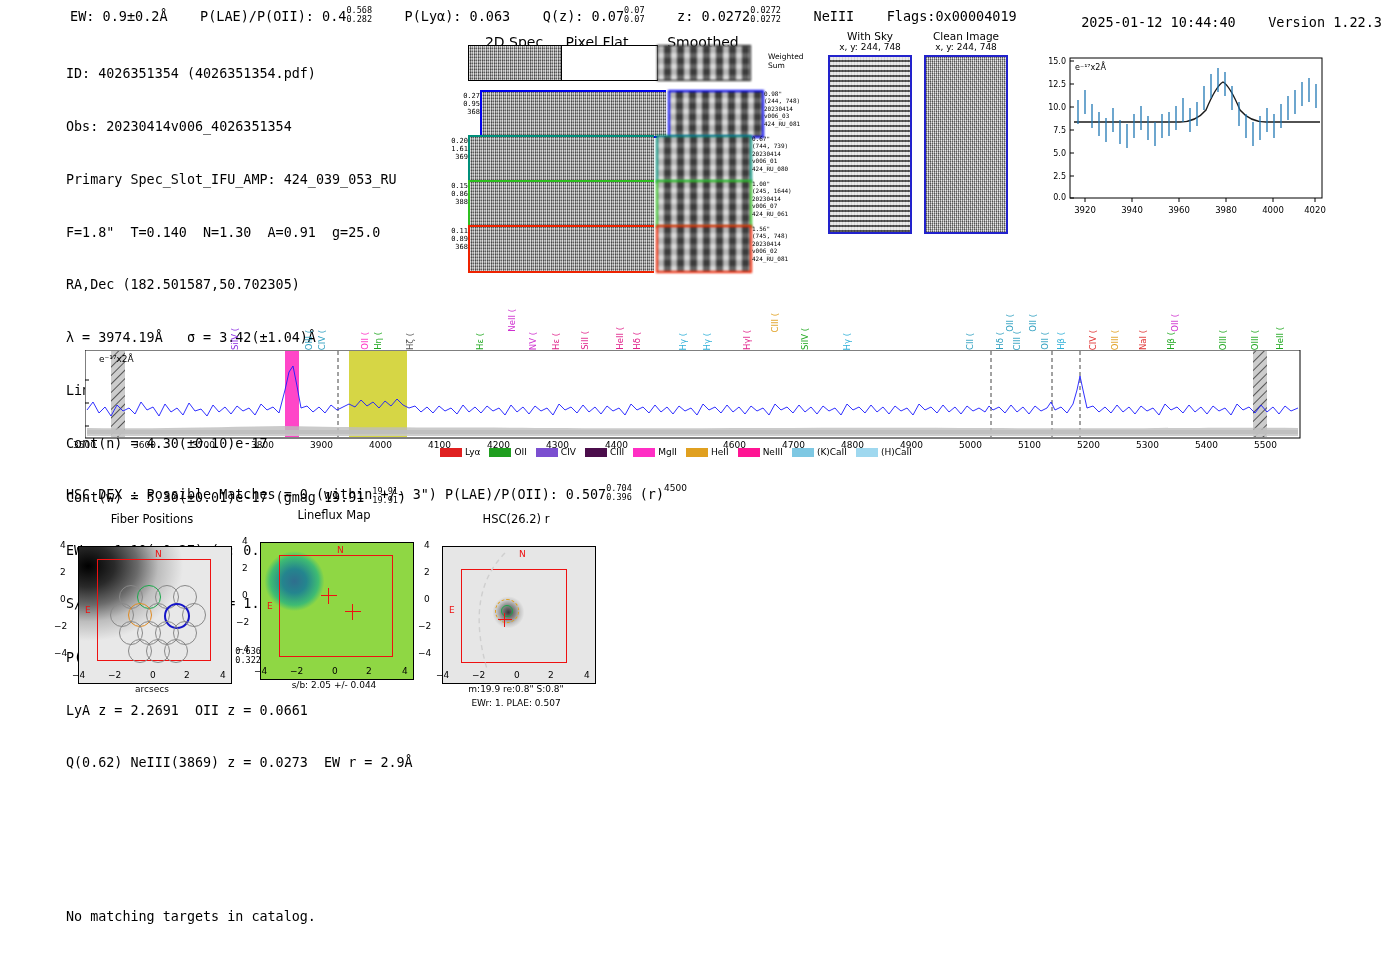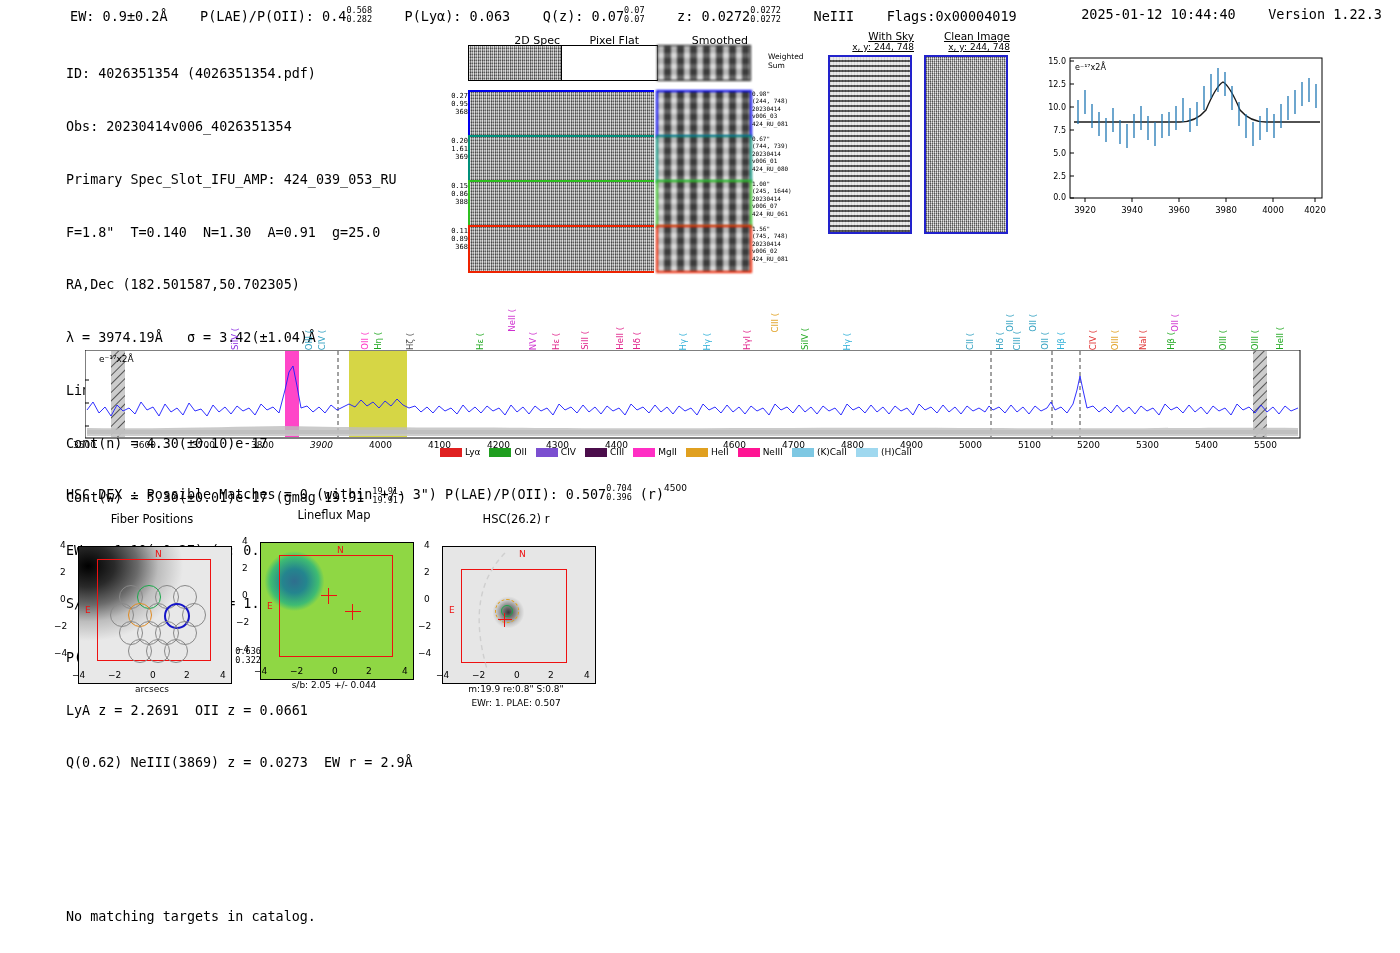--- a/index.html
+++ b/index.html
@@ -1,46 +1,46 @@
 <!DOCTYPE html>
 <html><head>
 <meta charset="utf-8">
 <style>
   html,body{margin:0;padding:0;background:#ffffff;}
   body{width:1400px;height:953px;position:relative;font-family:"DejaVu Sans Mono","Liberation Mono",monospace;color:#000;}
   .mono{font-family:"DejaVu Sans Mono","Liberation Mono",monospace;}
   .abs{position:absolute;}
   
   #topline{top:6px;left:70px;font-size:13.5px;letter-spacing:0px;white-space:nowrap;}
-  #topright{top:6px;right:18px;font-size:13.5px;white-space:nowrap;}
+  #topright{top:14px;right:18px;font-size:13.5px;white-space:nowrap;}
   .supsub{display:inline-block;vertical-align:-1px;font-size:8.5px;line-height:8.5px;text-align:left;}
   .supsub span{display:block;}
   
   #infoblock{top:30px;left:66px;font-size:13.4px;line-height:17.6px;white-space:pre;}
   #infoblock .ln{white-space:pre;}
   
   #specpanels{top:34px;left:460px;width:300px;}
-  .pnlhdr{font-size:11px;text-align:right;font-family:"DejaVu Sans",sans-serif;}
+  .pnlhdr{font-size:14px;text-align:center;font-family:"DejaVu Sans",sans-serif;}
   .imgbox{background:#fff;}
   .noise{background-color:#9a9a9a;
      background-image:
        repeating-linear-gradient(90deg, rgba(255,255,255,.55) 0 1px, rgba(0,0,0,.35) 1px 2px, rgba(255,255,255,.25) 2px 3px, rgba(0,0,0,.15) 3px 4px),
        repeating-linear-gradient(0deg, rgba(255,255,255,.35) 0 1px, rgba(0,0,0,.3) 1px 2px, rgba(255,255,255,.15) 2px 3px);
   }
   .smooth{background-color:#8f8f8f;
      background-image:
        repeating-linear-gradient(90deg, rgba(255,255,255,.5) 0 6px, rgba(0,0,0,.45) 6px 13px),
        repeating-linear-gradient(0deg, rgba(255,255,255,.3) 0 5px, rgba(0,0,0,.25) 5px 11px);
      filter:blur(1px);
   }
   .flat{background:#ffffff;}
   .rowlbl{font-size:7px;line-height:8.2px;text-align:right;}
   .rowlbl2{font-size:6px;line-height:7.4px;text-align:left;color:#000;}
   
-  .cutlabel{font-size:10.5px;text-align:right;font-family:"DejaVu Sans",sans-serif;text-decoration:underline;}
+  .cutlabel{font-size:10.5px;text-align:center;font-family:"DejaVu Sans",sans-serif;}
   .cutbox{border:2px solid #2222cc;}
   .skyimg{background-color:#bdbdbd;
       background-image:
         repeating-linear-gradient(0deg, rgba(0,0,0,.55) 0 2px, rgba(255,255,255,.6) 2px 5px),
         repeating-linear-gradient(90deg, rgba(0,0,0,.18) 0 1px, rgba(255,255,255,.18) 1px 3px);
   }
   .cleanimg{background-color:#c9c9c9;
       background-image:
         repeating-linear-gradient(90deg, rgba(0,0,0,.35) 0 1px, rgba(255,255,255,.4) 1px 2px),
         repeating-linear-gradient(0deg, rgba(0,0,0,.3) 0 1px, rgba(255,255,255,.35) 1px 2px),
@@ -119,21 +119,21 @@
   <div class="abs pnlhdr" style="left:198px;top:0;width:90px;">Smoothed</div>
 
   <div class="abs imgbox noise" style="left:8px;top:11px;width:92px;height:34px;border:1px solid #000;"></div>
   <div class="abs flat" style="left:101px;top:11px;width:95px;height:34px;border:1px solid #000;"></div>
   <div class="abs imgbox smooth" style="left:197px;top:11px;width:92px;height:34px;border:1px solid #000;"></div>
   <div class="abs" style="left:292px;top:18px;width:44px;font-size:7.5px;line-height:9px;font-family:'DejaVu Sans',sans-serif;margin-left:16px;">
     <div>Weighted</div>
       <div>Sum</div>
   </div>
 
-  <div class="abs" style="left:0;top:56px;width:340px;height:45px;">
+  <div class="abs" style="left:12px;top:56px;width:340px;height:45px;">
     <div class="abs rowlbl" style="left:-16px;top:2px;width:24px;">
       <div>0.27</div>
         <div>0.95</div>
         <div>368</div>
     </div>
     <div class="abs noise" style="left:8px;top:0;width:92px;height:44px;border:2px solid #0000ee;"></div>
     <div class="abs noise" style="left:102px;top:0;width:92px;height:44px;border:2px solid #0000ee;border-left:none;border-right:none;"></div>
     <div class="abs smooth" style="left:196px;top:0;width:92px;height:44px;border:2px solid #0000ee;"></div>
     <div class="abs rowlbl2" style="left:292px;top:0;width:52px;">
       <div>0.98"</div>
@@ -368,21 +368,21 @@
 
     <polyline fill="none" stroke="#1a1aff" stroke-width="0.9" points="
       2,60 8,52 14,63 20,57 26,66 32,55 38,61 44,58 50,64 56,52 62,60 68,57 74,66 80,54 86,62 92,58 98,65 104,53 110,61 116,59 122,66 128,55 134,62 140,57 146,64 152,56 158,61 164,58 170,65 176,54 182,60 188,57 194,63 200,40 204,22 208,16 212,36 216,58 222,56 228,62 234,57 240,63 246,55 252,60 258,57 264,54 270,57 276,50 282,56 288,52 294,58 300,51 306,56 312,49 318,55 324,58 330,56 336,62 342,57 348,63 354,56 360,61 366,58 372,64 378,55 384,62 390,57 396,63 402,56 408,61 414,58 420,65 426,55 432,62 438,57 444,64 450,56 456,61 462,58 468,65 474,54 480,60 486,57 492,63 498,55 504,62 510,57 516,64 522,56 528,61 534,58 540,65 546,54 552,60 558,57 564,63 570,55 576,62 582,57 588,64 594,56 600,61 606,58 612,65 618,54 624,60 630,57 636,63 642,55 648,62 654,57 660,64 666,56 672,61 678,58 684,65 690,54 696,60 702,57 708,63 714,55 720,62 726,57 732,64 738,56 744,61 750,58 756,65 762,54 768,60 774,57 780,63 786,55 792,62 798,57 804,64 810,56 816,61 822,58 828,65 834,54 840,60 846,57 852,63 858,55 864,62 870,57 876,64 882,56 888,61 894,58 900,62 904,56 908,60 914,57 920,63 926,55 932,62 938,57 944,64 950,56 956,61 962,58 966,52 970,60 976,57 982,63 988,54 992,40 995,26 998,40 1002,58 1008,56 1014,62 1020,57 1026,63 1032,55 1038,62 1044,57 1050,64 1056,56 1062,61 1068,58 1074,65 1080,54 1086,60 1092,57 1098,63 1104,55 1110,62 1116,57 1122,64 1128,56 1134,61 1140,58 1146,65 1152,54 1158,60 1164,57 1170,63 1176,55 1182,62 1188,57 1194,64 1200,56 1206,61 1213,58"></polyline>
   </svg>
 
   <div class="abs" style="left:15px;top:170px;width:1215px;height:14px;">
     <span class="abs axtxt" style="left:-12px;">3500</span>
     <span class="abs axtxt" style="left:48px;">3600</span>
     <span class="abs axtxt" style="left:107px;">3700</span>
     <span class="abs axtxt" style="left:166px;">3800</span>
-    <span class="abs axtxt" style="left:225px;font-style:italic;">3900</span>
+    <span class="abs axtxt" style="left:225px;">3900</span>
     <span class="abs axtxt" style="left:284px;">4000</span>
     <span class="abs axtxt" style="left:343px;">4100</span>
     <span class="abs axtxt" style="left:402px;">4200</span>
     <span class="abs axtxt" style="left:461px;">4300</span>
     <span class="abs axtxt" style="left:520px;">4400</span>
     <span class="abs axtxt" style="left:579px;margin-top:43px;">4500</span>
     <span class="abs axtxt" style="left:638px;">4600</span>
     <span class="abs axtxt" style="left:697px;">4700</span>
     <span class="abs axtxt" style="left:756px;">4800</span>
     <span class="abs axtxt" style="left:815px;">4900</span>

